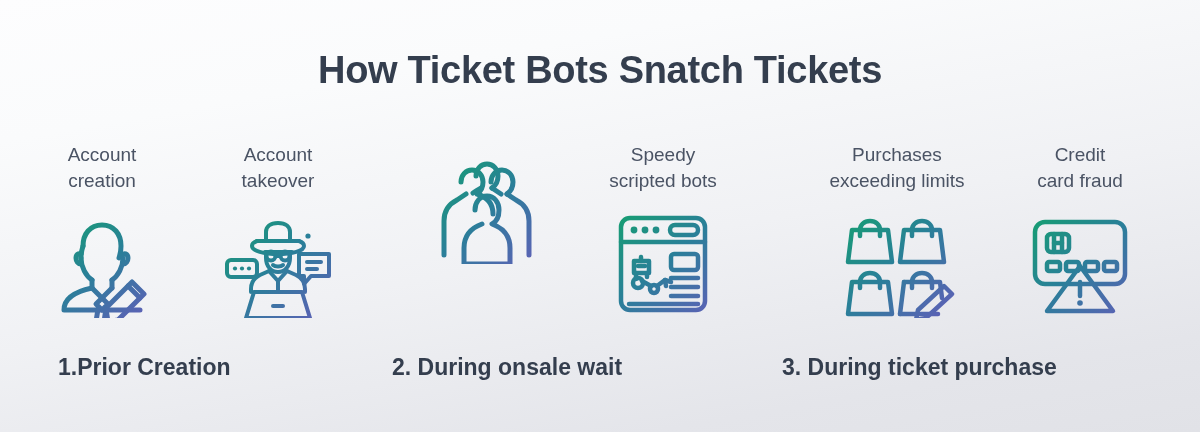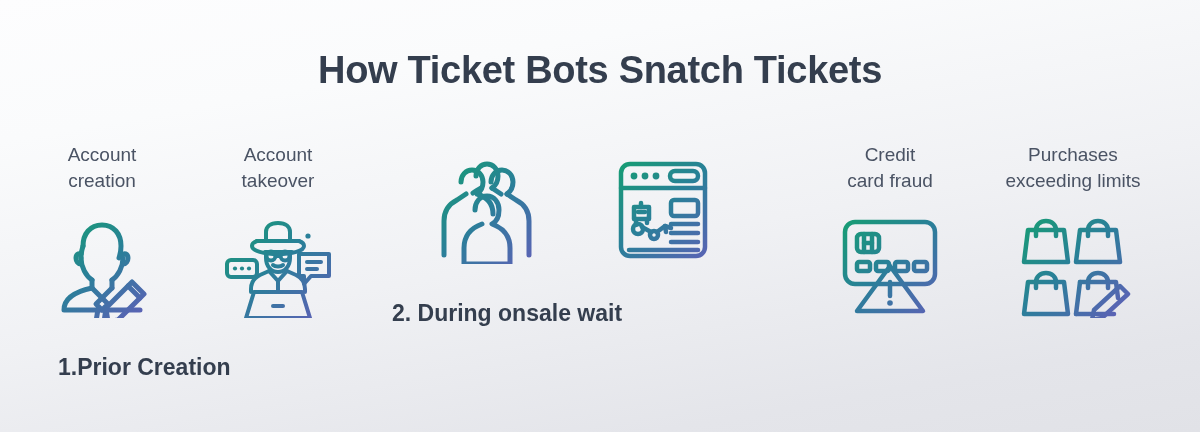--- a/index.html
+++ b/index.html
@@ -234,20 +234,22 @@
                 <path d="M60 26c0-7 5-12 11-12s11 5 11 12c0 6-3 10-6 12"></path>
                 <path d="M76 38c3 2 6 4 9 6 8 4 13 11 13 21v34"></path>
 
                 <path d="M44 54c0-8 5-14 12-14s12 6 12 14c0 7-3 12-7 14 11 4 18 12 18 24v16H33V92c0-12 7-20 18-24"></path>
               </g>
             </svg>
           </div>
         </div>
 
         <div class="card">
+          <div class="card-label">Speedy
+scripted bots</div>
           <div class="card-icon">
             <svg width="112" height="108" viewBox="0 0 112 108" fill="none">
               <defs>
                 <linearGradient id="g4" x1="12" y1="4" x2="100" y2="104" gradientUnits="userSpaceOnUse">
                   <stop offset="0" stop-color="#169e72"></stop>
                   <stop offset="0.5" stop-color="#2a7f99"></stop>
                   <stop offset="1" stop-color="#5b62b5"></stop>
                 </linearGradient>
               </defs>
               <g stroke="url(#g4)" stroke-width="4.5" stroke-linecap="round" stroke-linejoin="round" fill="none">
@@ -282,20 +284,54 @@
           </div>
         </div>
 
       </div>
       <div class="group-caption">2. During onsale wait</div>
     </div>
 
     <div class="group group-3">
       <div class="cards">
 
+        <div class="card card-wide">
+          <div class="card-label">Purchases
+exceeding limits</div>
+          <div class="card-icon">
+            <svg width="118" height="108" viewBox="0 0 118 108" fill="none">
+              <defs>
+                <linearGradient id="g6" x1="10" y1="4" x2="104" y2="104" gradientUnits="userSpaceOnUse">
+                  <stop offset="0" stop-color="#169e72"></stop>
+                  <stop offset="0.5" stop-color="#2a7f99"></stop>
+                  <stop offset="1" stop-color="#5b62b5"></stop>
+                </linearGradient>
+              </defs>
+              <g stroke="url(#g6)" stroke-width="4.5" stroke-linecap="round" stroke-linejoin="round" fill="none">
+
+                <path d="M14 20h36l4 32H10z"></path>
+                <path d="M22 26v-6c0-5 4-9 10-9s10 4 10 9v6"></path>
+
+                <path d="M66 20h36l4 32H62z"></path>
+                <path d="M74 26v-6c0-5 4-9 10-9s10 4 10 9v6"></path>
+
+                <path d="M14 72h36l4 32H10z"></path>
+                <path d="M22 78v-6c0-5 4-9 10-9s10 4 10 9v6"></path>
+
+                <path d="M66 72h36l2 16"></path>
+                <path d="M62 104h38"></path>
+                <path d="M66 72l-4 32"></path>
+                <path d="M74 78v-6c0-5 4-9 10-9s10 4 10 9v6"></path>
+
+                <path d="M106 76l8 8-26 24-10 2 2-10z"></path>
+              </g>
+            </svg>
+          </div>
+        </div>
+
         <div class="card">
           <div class="card-label">Credit
 card fraud</div>
           <div class="card-icon">
             <svg width="118" height="108" viewBox="0 0 118 108" fill="none">
               <defs>
                 <linearGradient id="g5" x1="14" y1="6" x2="104" y2="102" gradientUnits="userSpaceOnUse">
                   <stop offset="0" stop-color="#169e72"></stop>
                   <stop offset="0.5" stop-color="#2a7f99"></stop>
                   <stop offset="1" stop-color="#5b62b5"></stop>
@@ -316,51 +352,18 @@
                 <rect x="83" y="52" width="13" height="9" rx="2"></rect>
 
                 <path d="M59 56L92 101H26z"></path>
                 <path d="M59 72v14"></path>
                 <circle cx="59" cy="93" r="2.8" fill="url(#g5)" stroke="none"></circle>
               </g>
             </svg>
           </div>
         </div>
 
-        <div class="card card-wide">
-          <div class="card-label">Purchases
-exceeding limits</div>
-          <div class="card-icon">
-            <svg width="118" height="108" viewBox="0 0 118 108" fill="none">
-              <defs>
-                <linearGradient id="g6" x1="10" y1="4" x2="104" y2="104" gradientUnits="userSpaceOnUse">
-                  <stop offset="0" stop-color="#169e72"></stop>
-                  <stop offset="0.5" stop-color="#2a7f99"></stop>
-                  <stop offset="1" stop-color="#5b62b5"></stop>
-                </linearGradient>
-              </defs>
-              <g stroke="url(#g6)" stroke-width="4.5" stroke-linecap="round" stroke-linejoin="round" fill="none">
-
-                <path d="M14 20h36l4 32H10z"></path>
-                <path d="M22 26v-6c0-5 4-9 10-9s10 4 10 9v6"></path>
-
-                <path d="M66 20h36l4 32H62z"></path>
-                <path d="M74 26v-6c0-5 4-9 10-9s10 4 10 9v6"></path>
-
-                <path d="M14 72h36l4 32H10z"></path>
-                <path d="M22 78v-6c0-5 4-9 10-9s10 4 10 9v6"></path>
-
-                <path d="M66 72h36l2 16"></path>
-                <path d="M62 104h38"></path>
-                <path d="M66 72l-4 32"></path>
-                <path d="M74 78v-6c0-5 4-9 10-9s10 4 10 9v6"></path>
-
-                <path d="M106 76l8 8-26 24-10 2 2-10z"></path>
-              </g>
-            </svg>
-          </div>
-        </div>
-
       </div>
+      <div class="group-caption">3. During ticket purchase</div>
     </div>
 
   </div>
 </div>
 
 </body></html>

